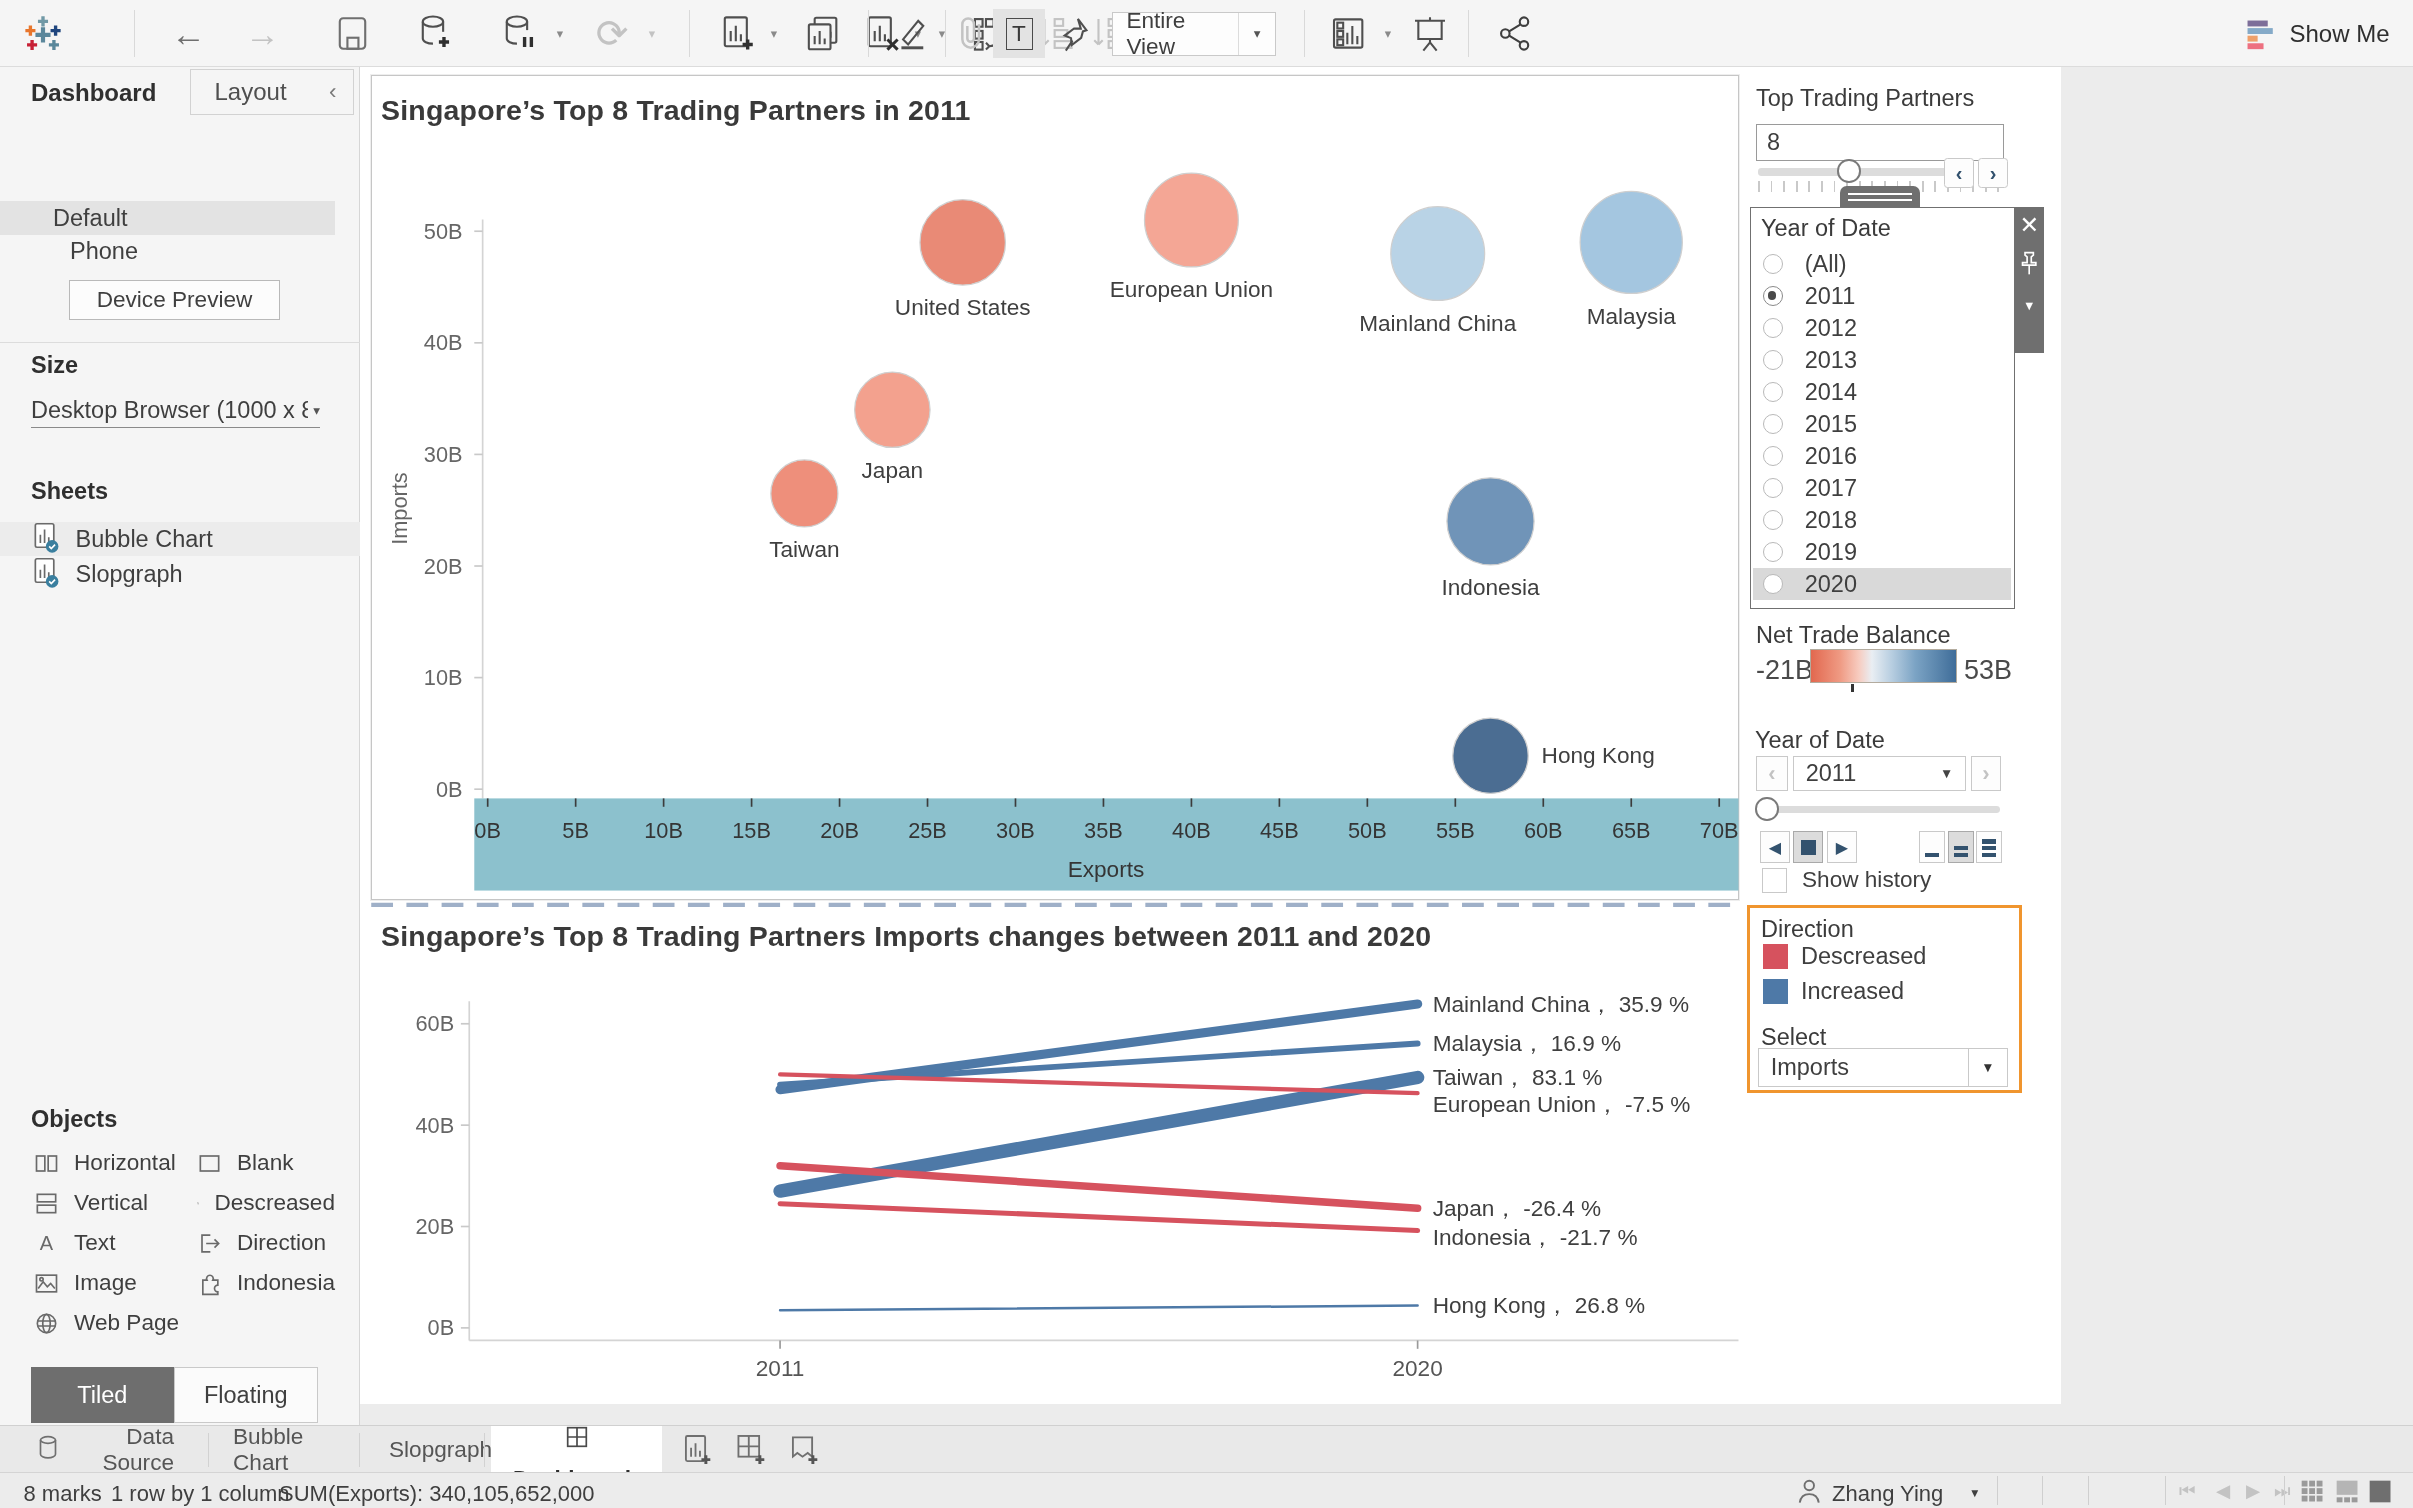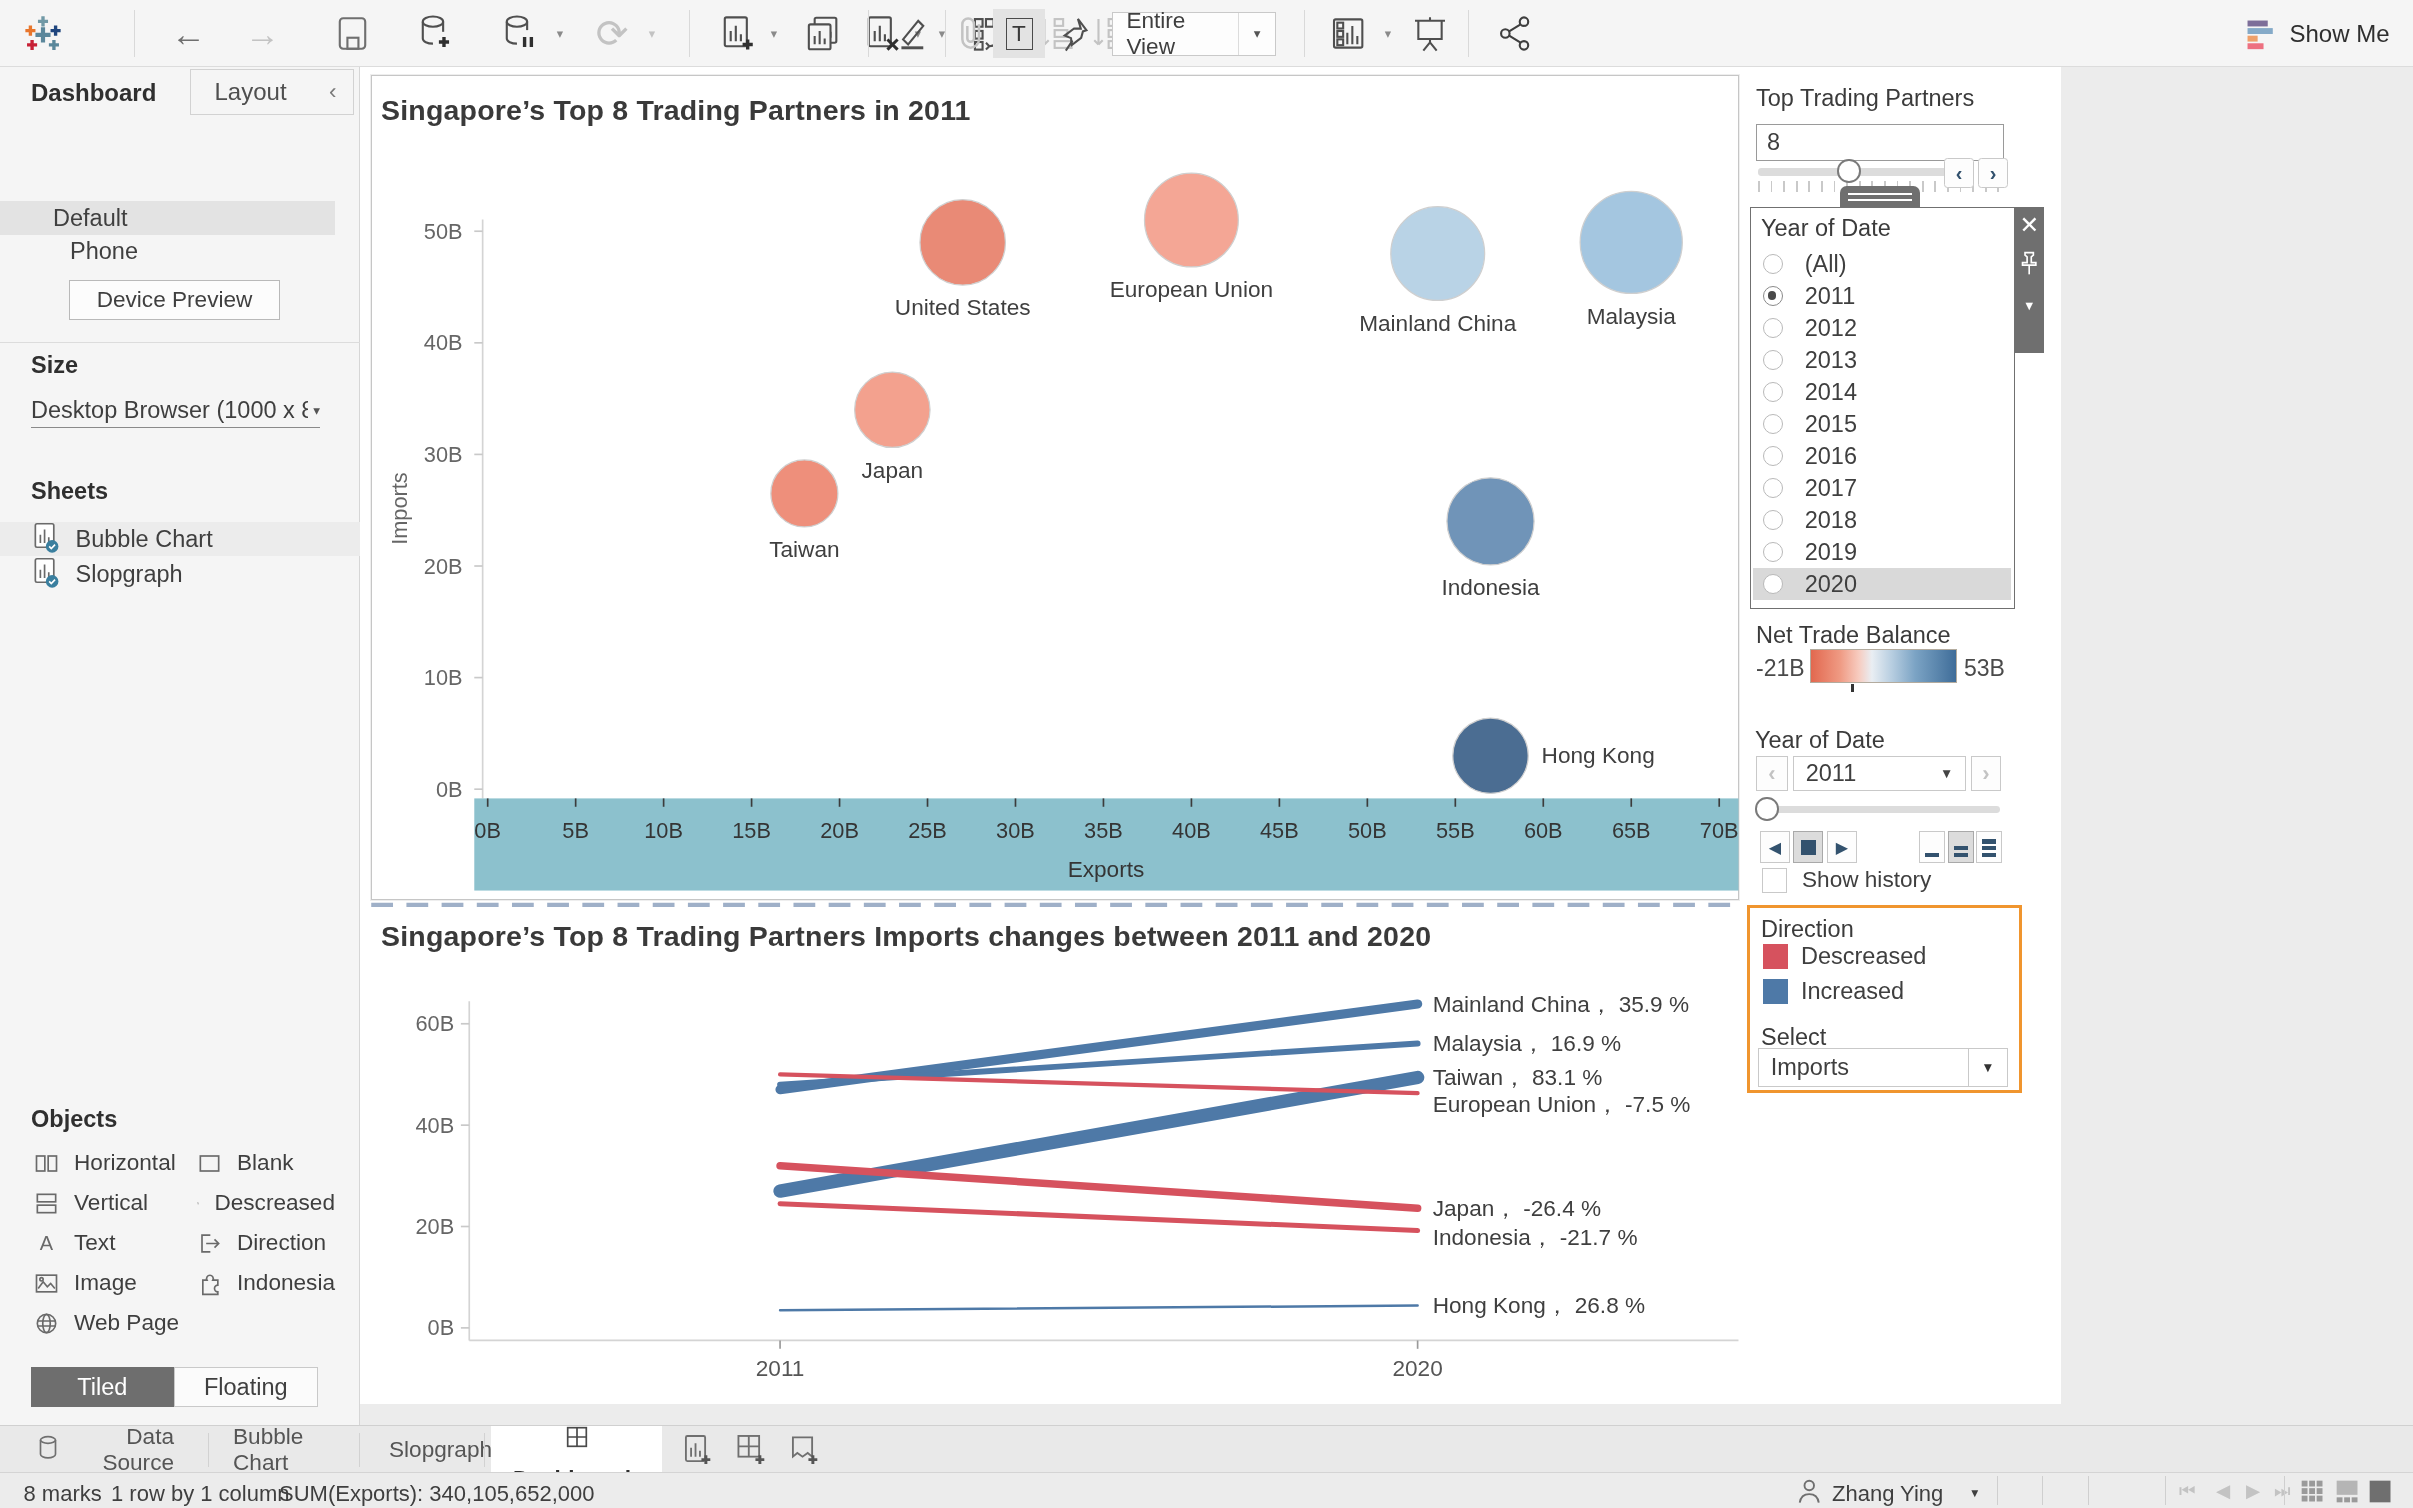--- a/index.html
+++ b/index.html
@@ -37,21 +37,21 @@
   #size-select { position:absolute; left:31px; top:327px; width:289px; height:34px; border-bottom:0.8px solid #8a8a8a; display:flex; align-items:center; }
   #size-select .val { flex:1; font-size:23.5px; color:#3f3f3f; white-space:nowrap; overflow:hidden; }
   #size-select .car { color:#555; font-size:13.4px; padding-left:5px; }
   .sheet-row { position:absolute; left:0; width:360px; height:34px; display:flex; align-items:center; }
   .sheet-row.sel { background:#ececec; }
   .sheet-row .s-icon { margin-left:32px; }
   .sheet-row .s-label { margin-left:15px; font-size:23.5px; color:#3f3f3f; }
   #objects-grid { position:absolute; left:34px; top:1076px; width:302px; display:grid; grid-template-columns:163px 138px; grid-auto-rows:40px; }
   .obj-item { display:flex; align-items:center; gap:15px; }
   .obj-item .o-label { font-size:22.6px; color:#3f3f3f; }
-  #tiled-floating { position:absolute; left:31px; top:1300px; width:287px; height:40px; display:flex; }
+  #tiled-floating { position:absolute; left:31px; top:1300px; width:287px; height:56px; display:flex; }
   #tiled-btn { flex:1; background:#6e6e6e; color:#fff; display:flex; align-items:center; justify-content:center; font-size:23.5px; }
   #floating-btn { flex:1; background:#fbfbfb; border:0.8px solid #c9c9c9; color:#3f3f3f; display:flex; align-items:center; justify-content:center; font-size:23.5px; }
   .checkbox { width:25px; height:25px; border:1.7px solid #b9b9b9; background:#fff; }
   #show-title-row { position:absolute; left:31px; top:1360px; display:flex; align-items:center; gap:23.5px; }
   #show-title-row span { font-size:23.5px; color:#3f3f3f; }
 
   
   #canvas { position:absolute; left:360px; top:67px; width:1701px; height:1337px; background:#ffffff; }
   #bubble-zone { position:absolute; left:371px; top:75px; width:1368px; height:825px; border:0.8px solid #c6c6c6; outline:0.8px solid #eeeeee; }
   .chart-title { position:absolute; font-size:28.5px; font-weight:600; color:#3a3a3a; letter-spacing:0.2px; }
@@ -74,21 +74,21 @@
   .radio { width:20px; height:20px; border:1.7px solid #b9b9b9; border-radius:50%; margin-left:10px; background:#fff; position:relative; }
   .radio.sel { border-color:#8a8a8a; }
   .radio.sel::after { content:""; position:absolute; left:4.2px; top:4.2px; width:8.4px; height:8.4px; border-radius:50%; background:#4a4a4a; }
   .yr-label { margin-left:22px; font-size:23.5px; color:#3f3f3f; }
   #card-strip { position:absolute; left:2015px; top:207px; width:28.5px; height:146px; background:#6f6f6f; z-index:4; display:flex; flex-direction:column; align-items:center; }
   #card-strip .cs-x { color:#fff; font-size:23.5px; line-height:1; margin-top:6.7px; }
   #card-strip .cs-pin { margin-top:13.4px; }
   #card-strip .cs-dd { color:#fff; font-size:12.6px; margin-top:23.5px; }
   #nt-gradient { position:absolute; left:1810px; top:649px; width:147px; height:34px; border:1.7px solid #b3ab9e; }
   #nt-tick { position:absolute; left:1851px; top:684px; width:2.5px; height:8.4px; background:#333; }
-  .nt-lab { position:absolute; font-size:23px; color:#4a4a4a; }
+  .nt-lab { position:absolute; font-size:27px; color:#4a4a4a; }
   #yp-prev { position:absolute; left:1756px; top:756px; width:32px; height:35px; border:0.8px solid #c9c9c9; background:#fdfdfd; display:flex; align-items:center; justify-content:center; color:#c3c3c3; font-size:22px; font-weight:bold; }
   #yp-select { position:absolute; left:1793px; top:756px; width:173px; height:35px; border:0.8px solid #c9c9c9; background:#fff; display:flex; align-items:center; }
   #yp-select .v { flex:1; padding-left:11.7px; font-size:23.5px; color:#3f3f3f; }
   #yp-select .c { padding-right:11.7px; color:#444; font-size:13.4px; }
   #yp-next { position:absolute; left:1971px; top:756px; width:30px; height:35px; border:0.8px solid #c9c9c9; background:#fdfdfd; display:flex; align-items:center; justify-content:center; color:#c3c3c3; font-size:22px; font-weight:bold; }
   .pb-btn { position:absolute; top:831px; width:30px; height:32px; border:0.8px solid #c9c9c9; background:#fdfdfd; display:flex; align-items:center; justify-content:center; color:#33526e; font-size:16px; }
   .pb-btn.sel { background:#dcdcdc; border-color:#a9a9a9; }
   .pb-square { width:15px; height:15px; background:#33526e; }
   .sp-btn { position:absolute; top:831px; width:26px; height:32px; border:0.8px solid #c9c9c9; background:#fdfdfd; display:flex; flex-direction:column; align-items:center; justify-content:flex-end; gap:2.5px; padding-bottom:5px; }
   .sp-btn.sel { background:#dcdcdc; border-color:#a9a9a9; }

